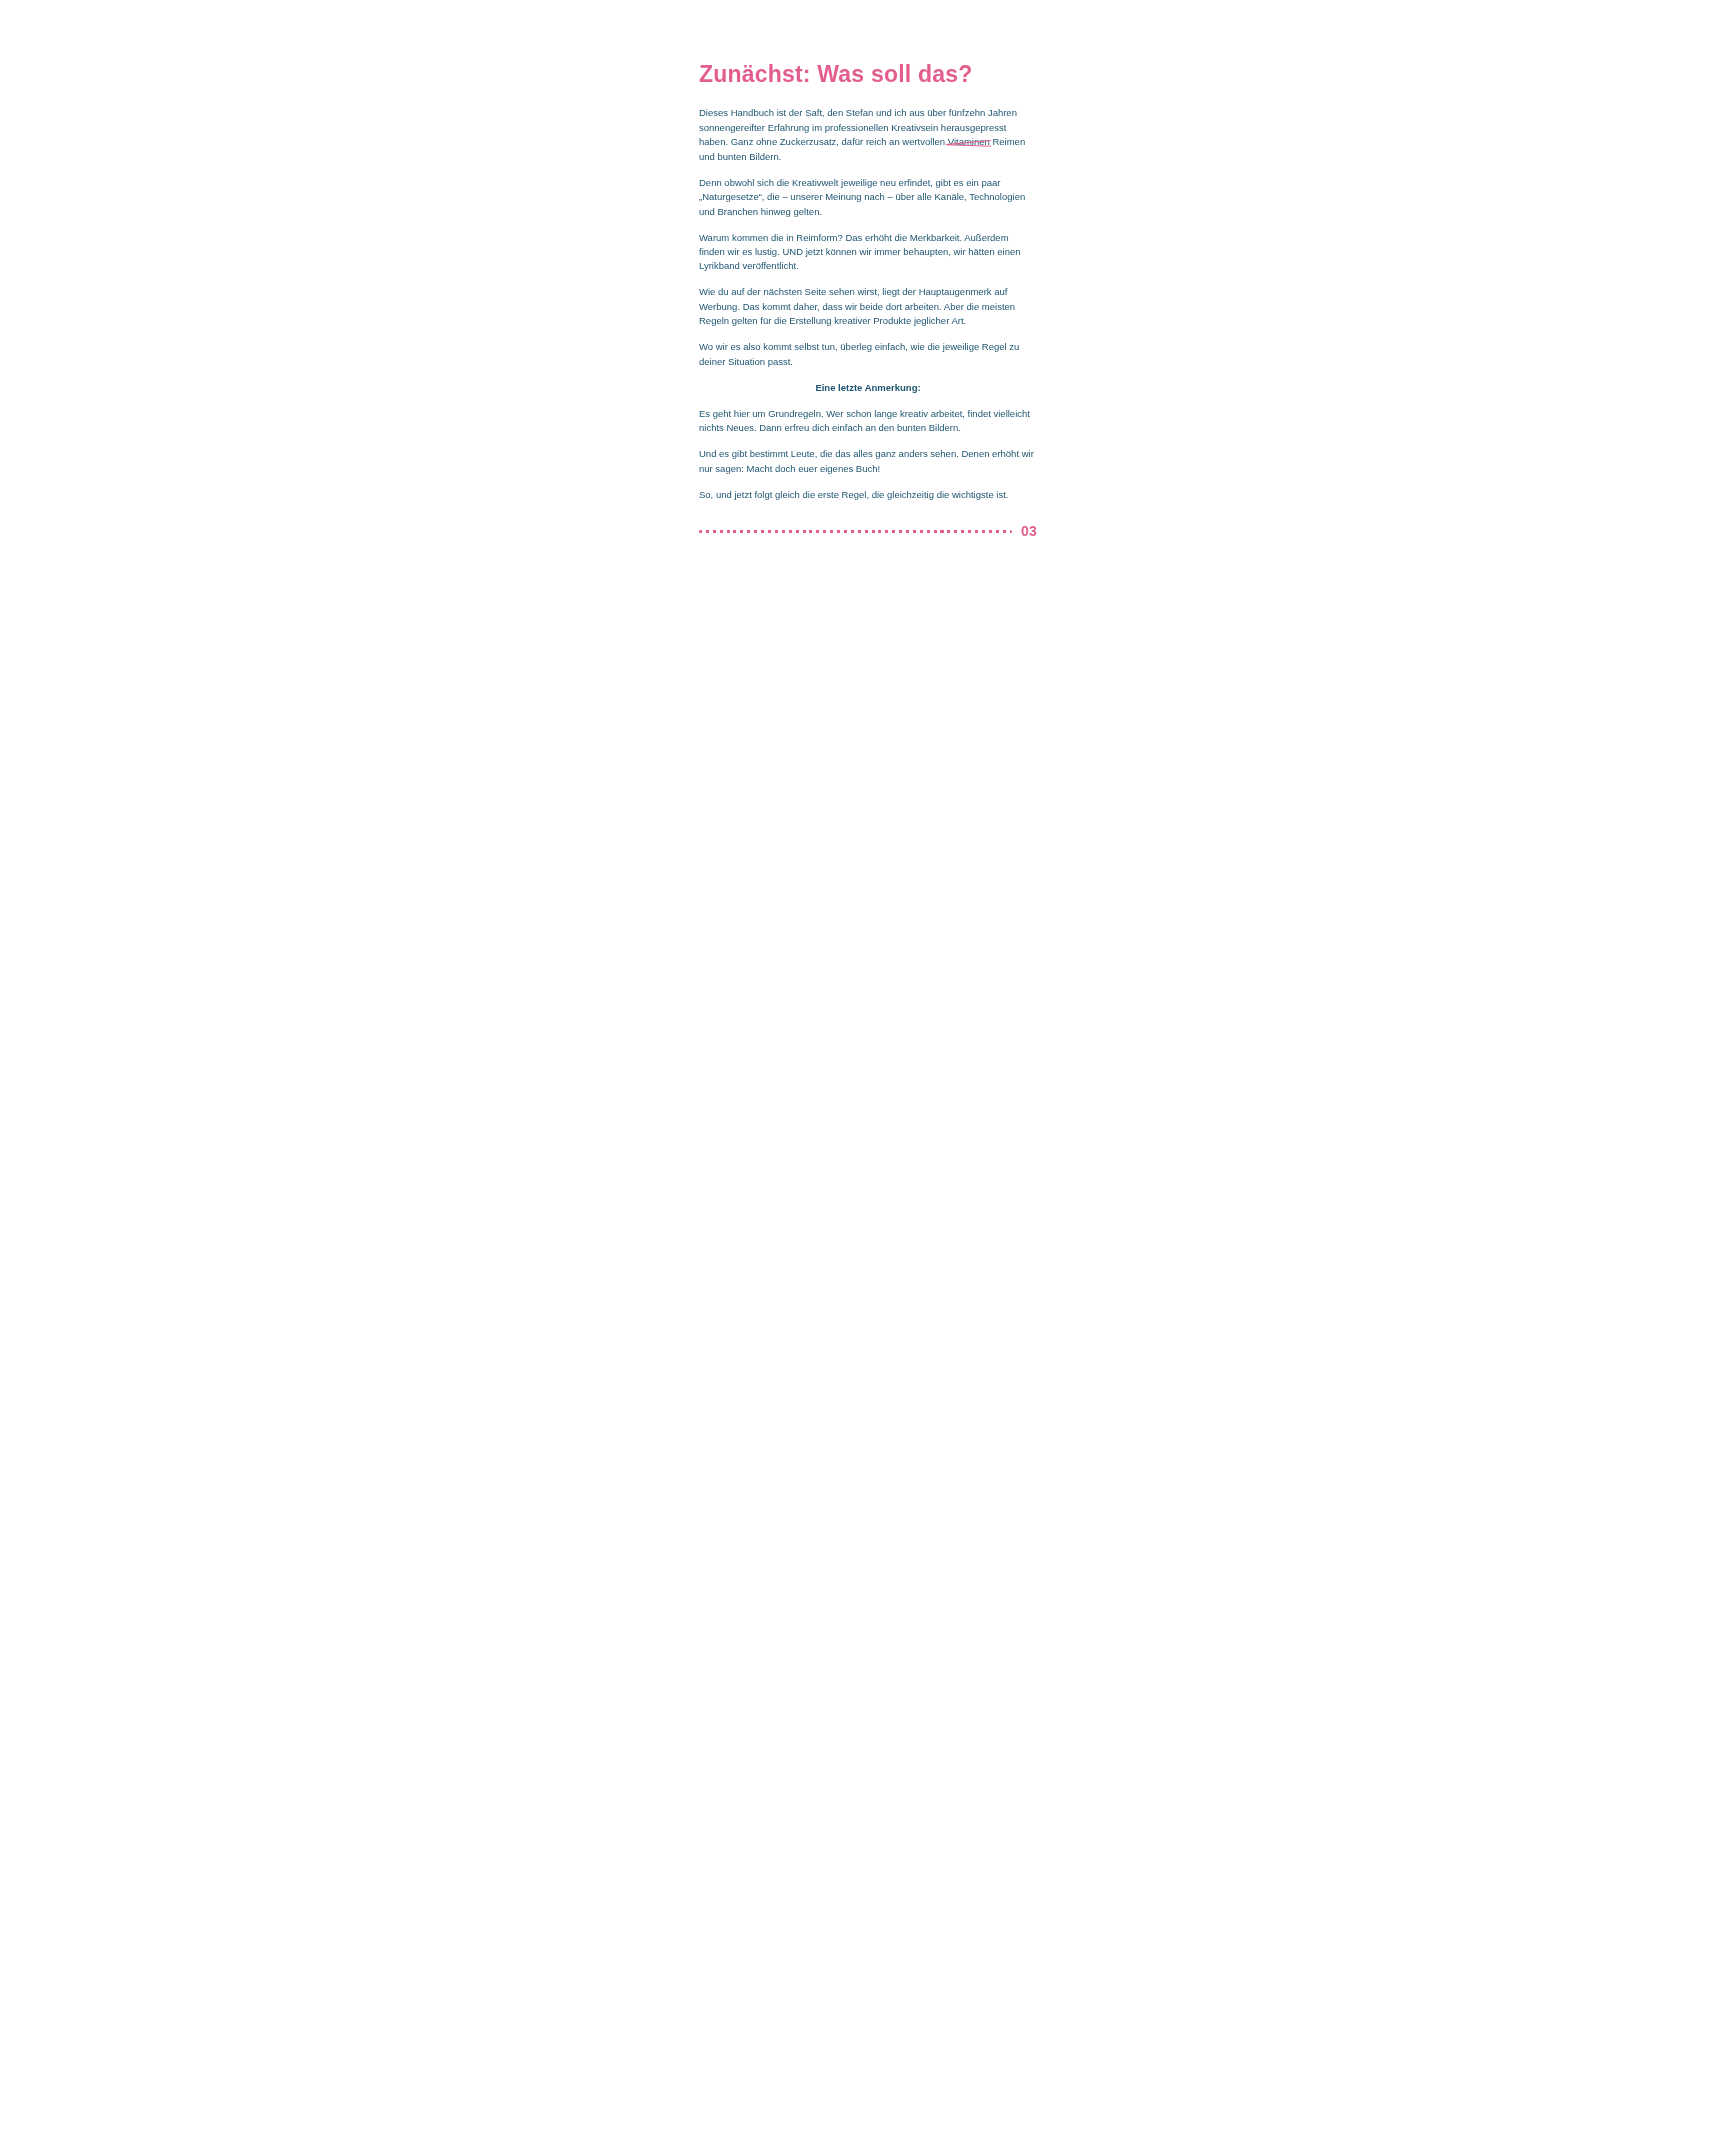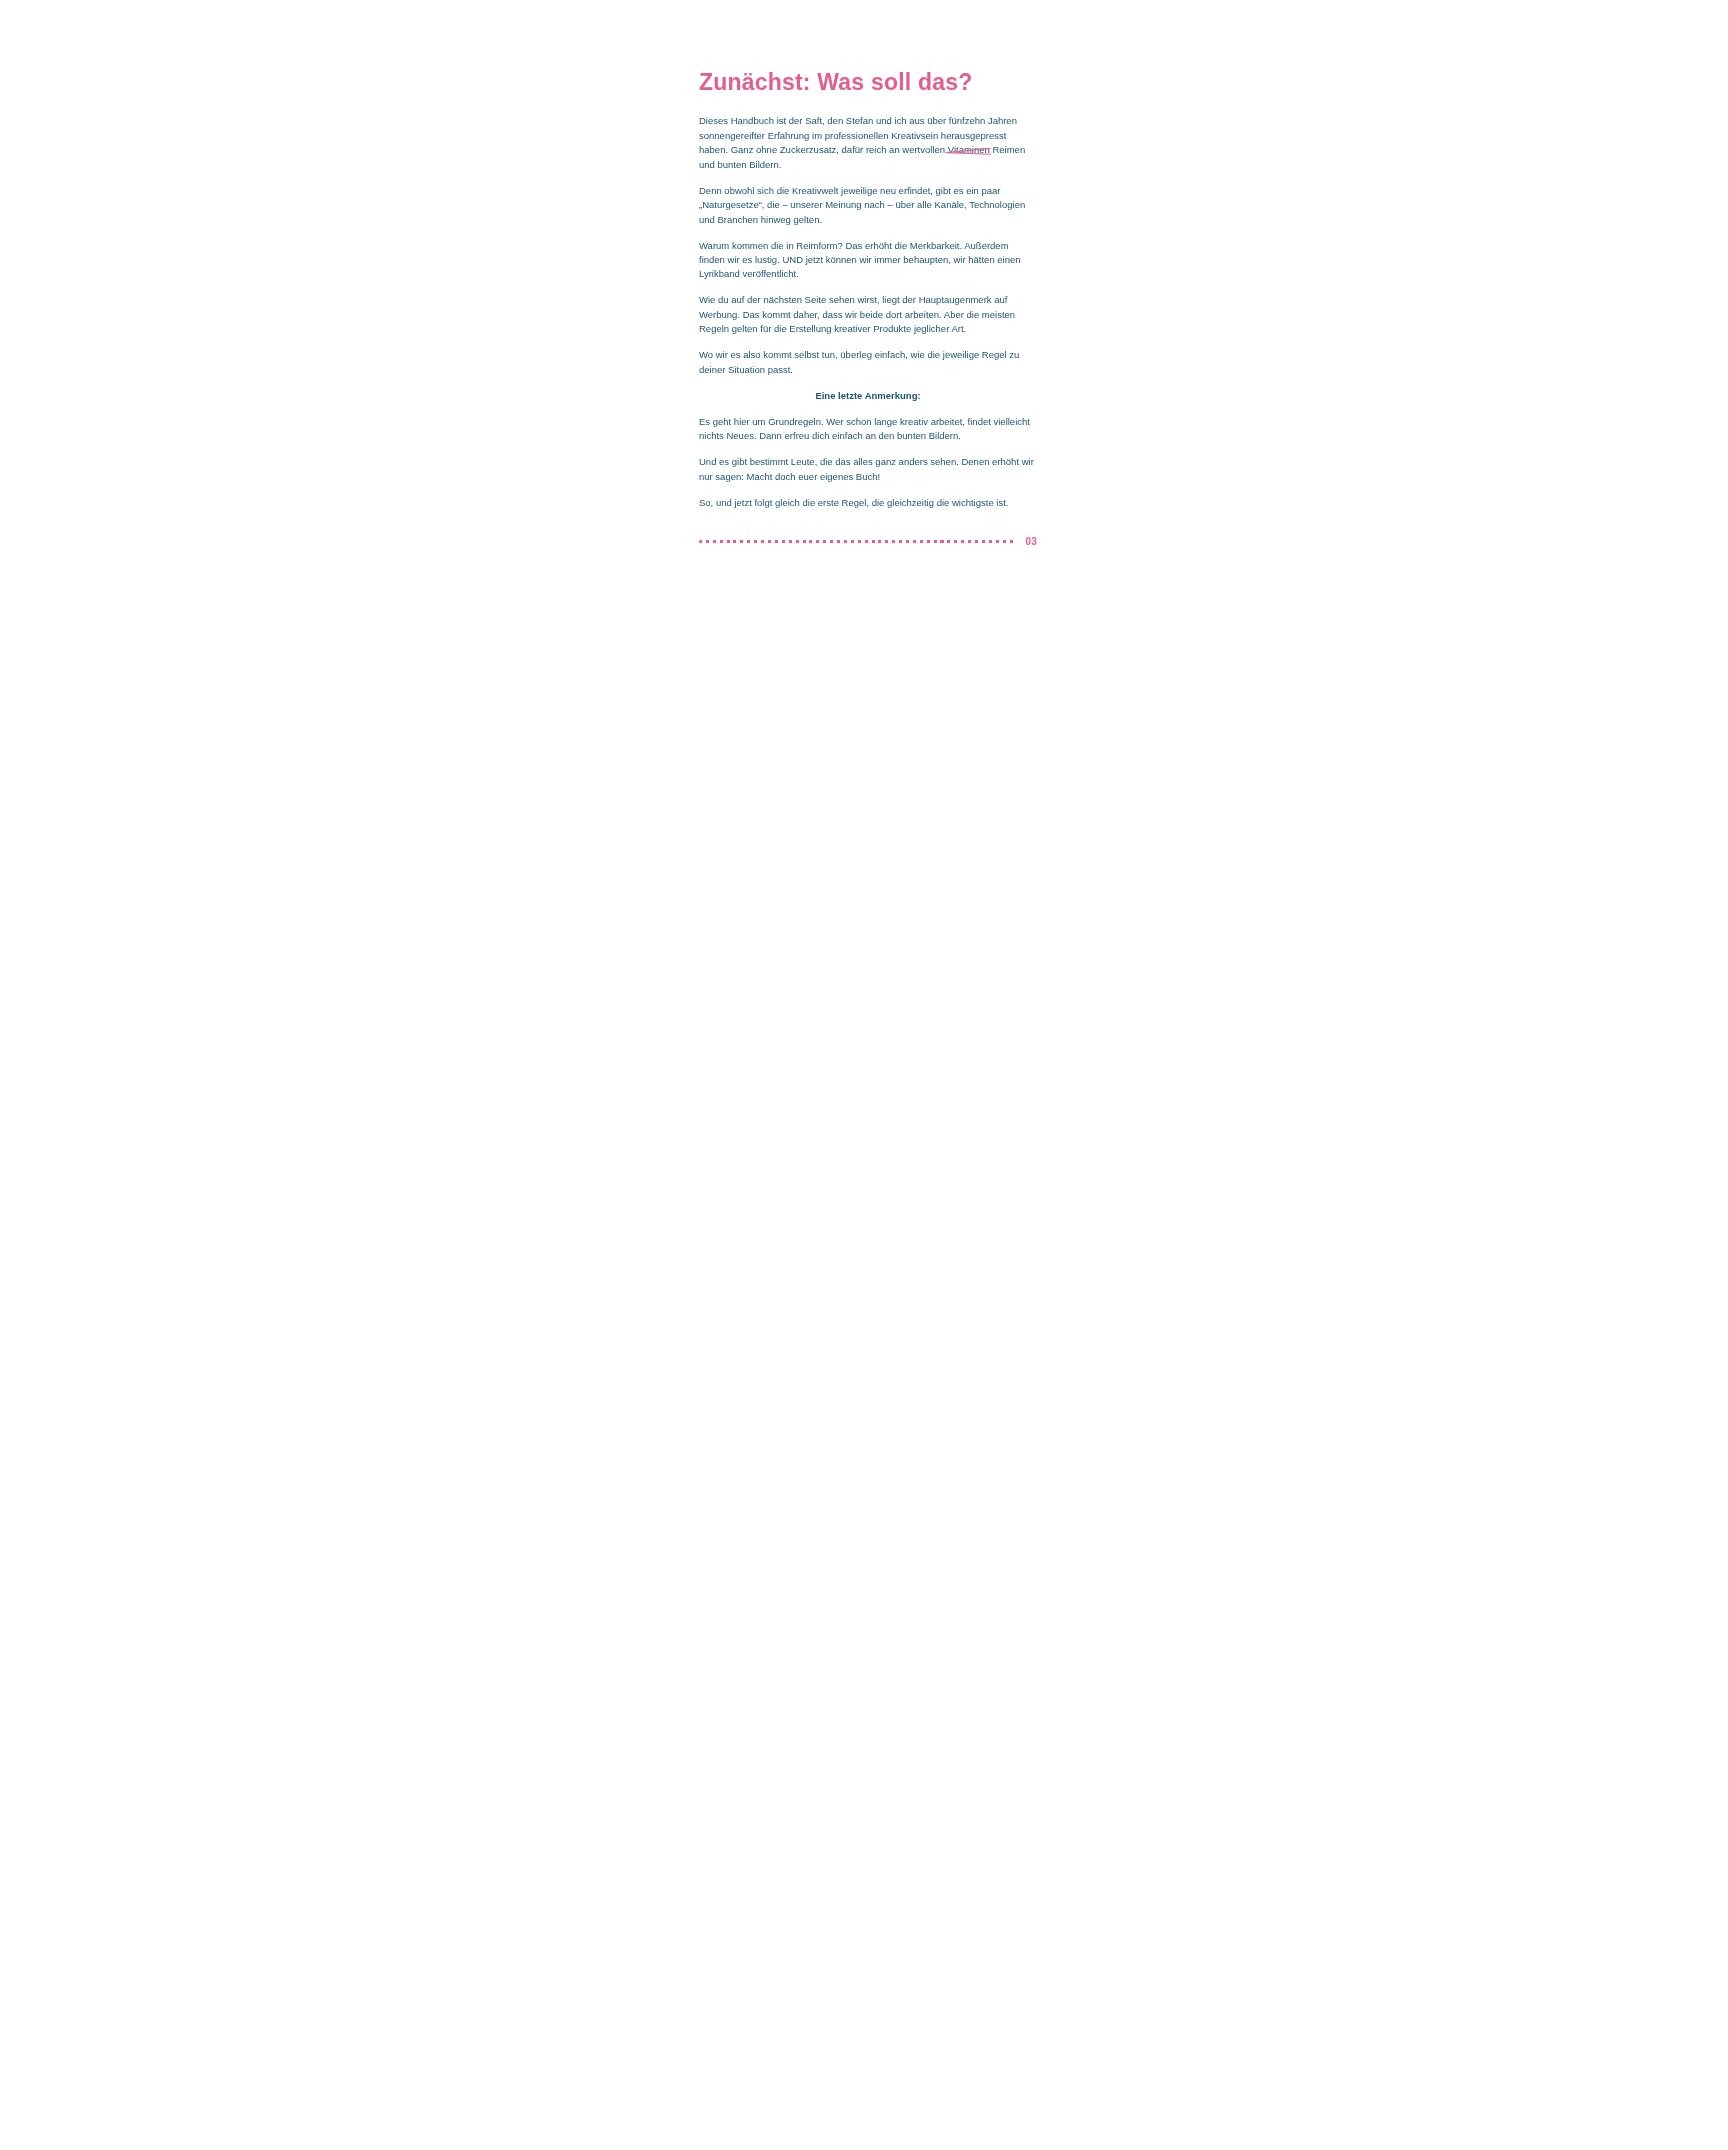--- a/index.html
+++ b/index.html
@@ -4,21 +4,21 @@
 <style>
   html, body {
     margin: 0;
     padding: 0;
     background: #ffffff;
   }
   .page {
     position: relative;
     width: 432px;
     height: 559px;
-    margin: 16px auto;
+    margin: 8px auto;
     background: #ffffff;
     font-family: "Liberation Sans", "DejaVu Sans", sans-serif;
     color: #1e5570;
     box-sizing: border-box;
     padding: 8px 43px 0 51px;
     overflow: hidden;
   }
   h1.title {
     margin: 0;
     padding-top: 46px;
@@ -87,21 +87,21 @@
     flex: 1;
     height: 3px;
     background-image: repeating-linear-gradient(
       to right,
       #e35d8f 0px, #e35d8f 3px,
       transparent 3px, transparent 6.9px
     );
     border-radius: 1.7px;
   }
   .page-number {
-    font-size: 10px;
+    font-size: 14px;
     font-weight: 800;
     color: #e35d8f;
     letter-spacing: 0.2px;
   }
 </style>
 </head>
 <body>
 
 <div class="page">
 

